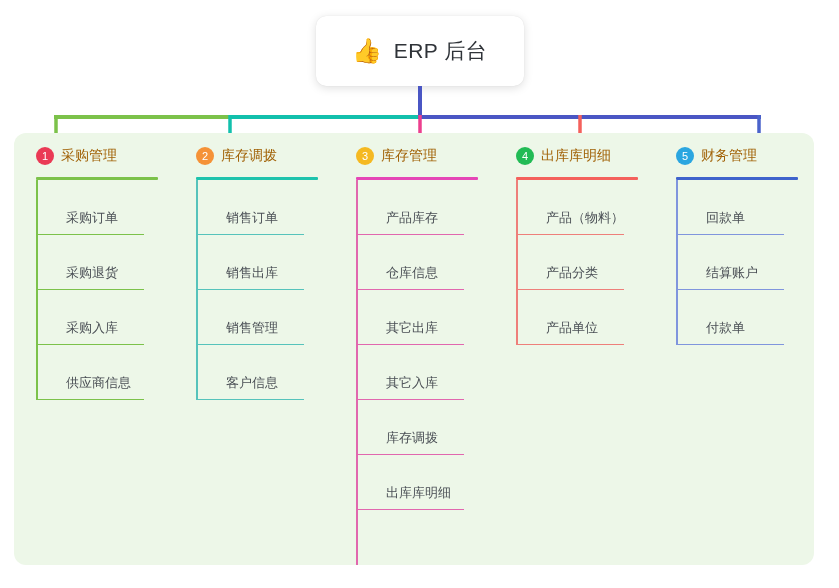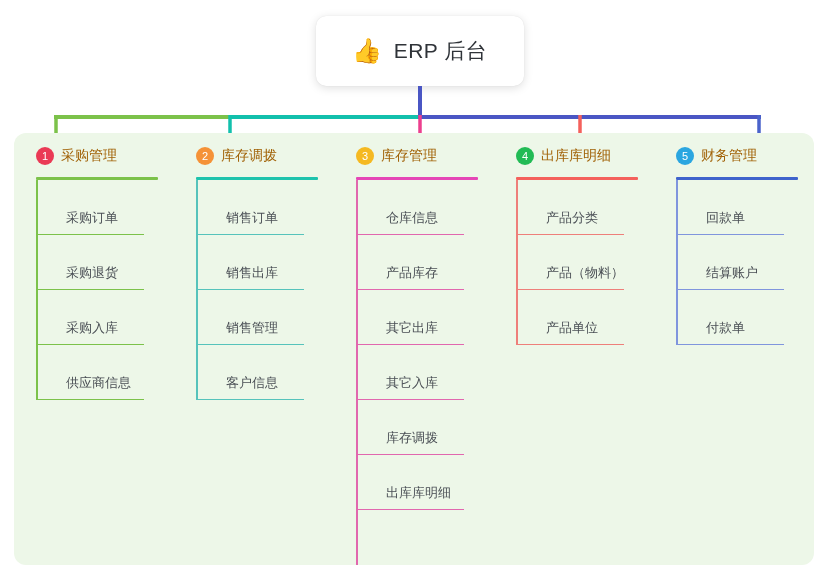--- a/index.html
+++ b/index.html
@@ -250,25 +250,25 @@
 
     <div class="column">
       <div class="col-head">
         <span class="badge" style="background: rgb(245, 185, 33);">3</span>
         <span class="col-title">库存管理</span>
       </div>
       <div class="col-rule" style="background: rgb(229, 70, 182);"></div>
       <div class="leaves">
         <div class="spine" style="background: rgb(225, 103, 174); height: 385px;"></div>
         <div class="leaf">
+          <span class="leaf-text">产品库存</span>
+          <span class="leaf-rule" style="background: rgb(225, 103, 174);"></span>
+        </div>
+        <div class="leaf">
           <span class="leaf-text">仓库信息</span>
-          <span class="leaf-rule" style="background: rgb(225, 103, 174);"></span>
-        </div>
-        <div class="leaf">
-          <span class="leaf-text">产品库存</span>
           <span class="leaf-rule" style="background: rgb(225, 103, 174);"></span>
         </div>
         <div class="leaf">
           <span class="leaf-text">其它出库</span>
           <span class="leaf-rule" style="background: rgb(225, 103, 174);"></span>
         </div>
         <div class="leaf">
           <span class="leaf-text">其它入库</span>
           <span class="leaf-rule" style="background: rgb(225, 103, 174);"></span>
         </div>
@@ -285,28 +285,28 @@
 
     <div class="column">
       <div class="col-head">
         <span class="badge" style="background: rgb(34, 187, 85);">4</span>
         <span class="col-title">出库库明细</span>
       </div>
       <div class="col-rule" style="background: rgb(244, 97, 92);"></div>
       <div class="leaves">
         <div class="spine" style="background: rgb(238, 127, 122); height: 165px;"></div>
         <div class="leaf">
+          <span class="leaf-text">产品（物料）</span>
+          <span class="leaf-rule" style="background: rgb(238, 127, 122);"></span>
+        </div>
+        <div class="leaf">
           <span class="leaf-text">产品分类</span>
           <span class="leaf-rule" style="background: rgb(238, 127, 122);"></span>
         </div>
         <div class="leaf">
-          <span class="leaf-text">产品（物料）</span>
-          <span class="leaf-rule" style="background: rgb(238, 127, 122);"></span>
-        </div>
-        <div class="leaf">
           <span class="leaf-text">产品单位</span>
           <span class="leaf-rule" style="background: rgb(238, 127, 122);"></span>
         </div>
       </div>
     </div>
 
     <div class="column">
       <div class="col-head">
         <span class="badge" style="background: rgb(43, 166, 224);">5</span>
         <span class="col-title">财务管理</span>

